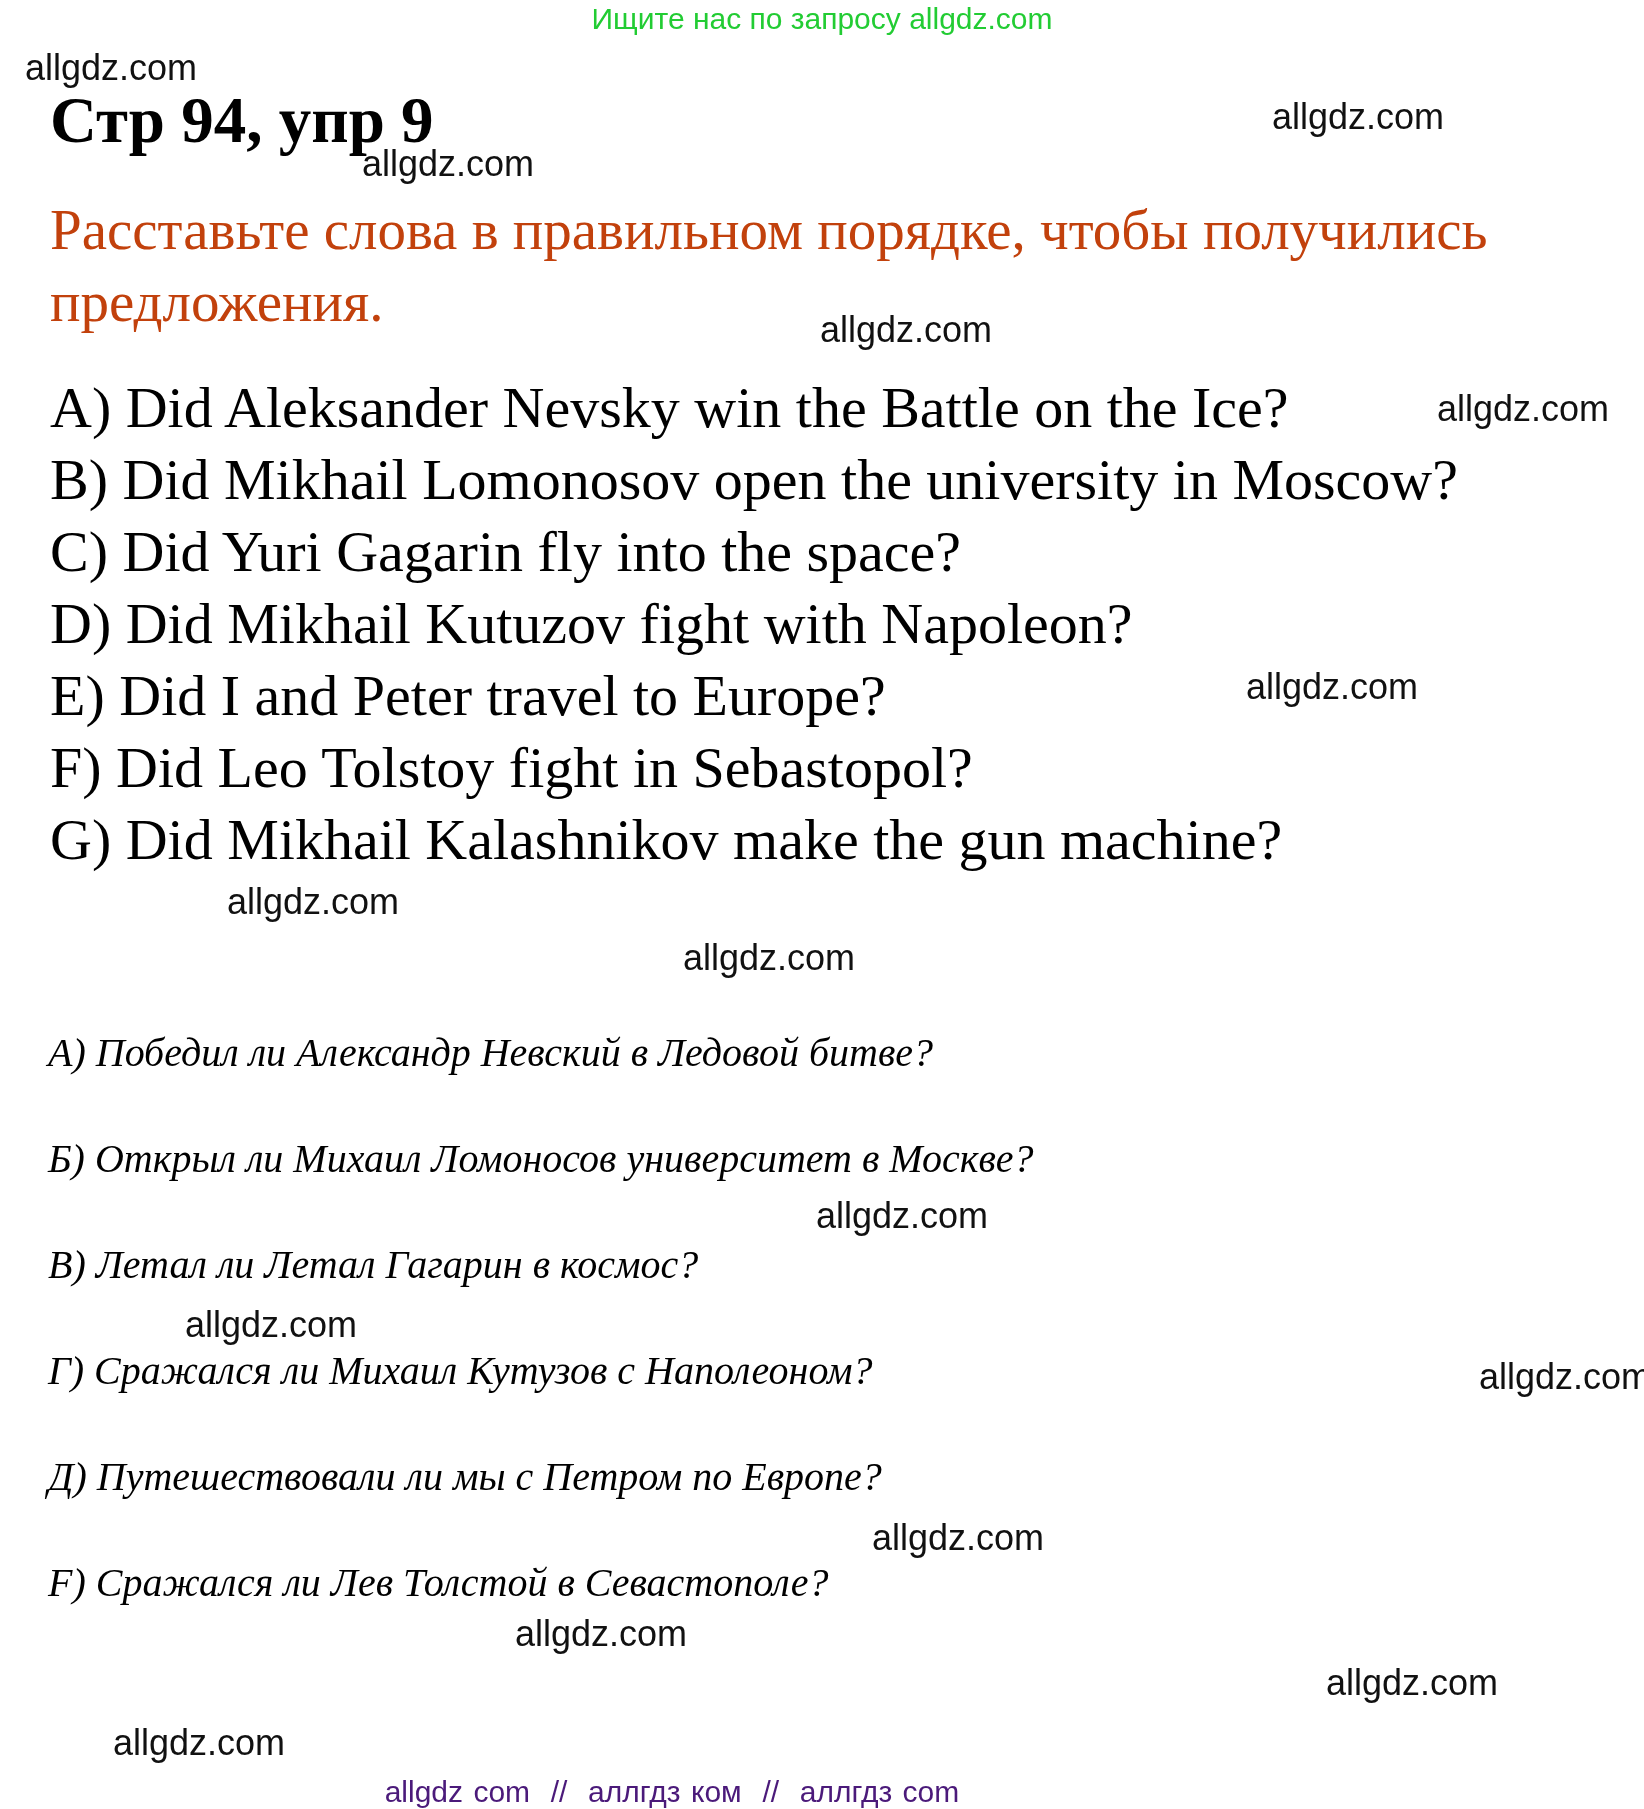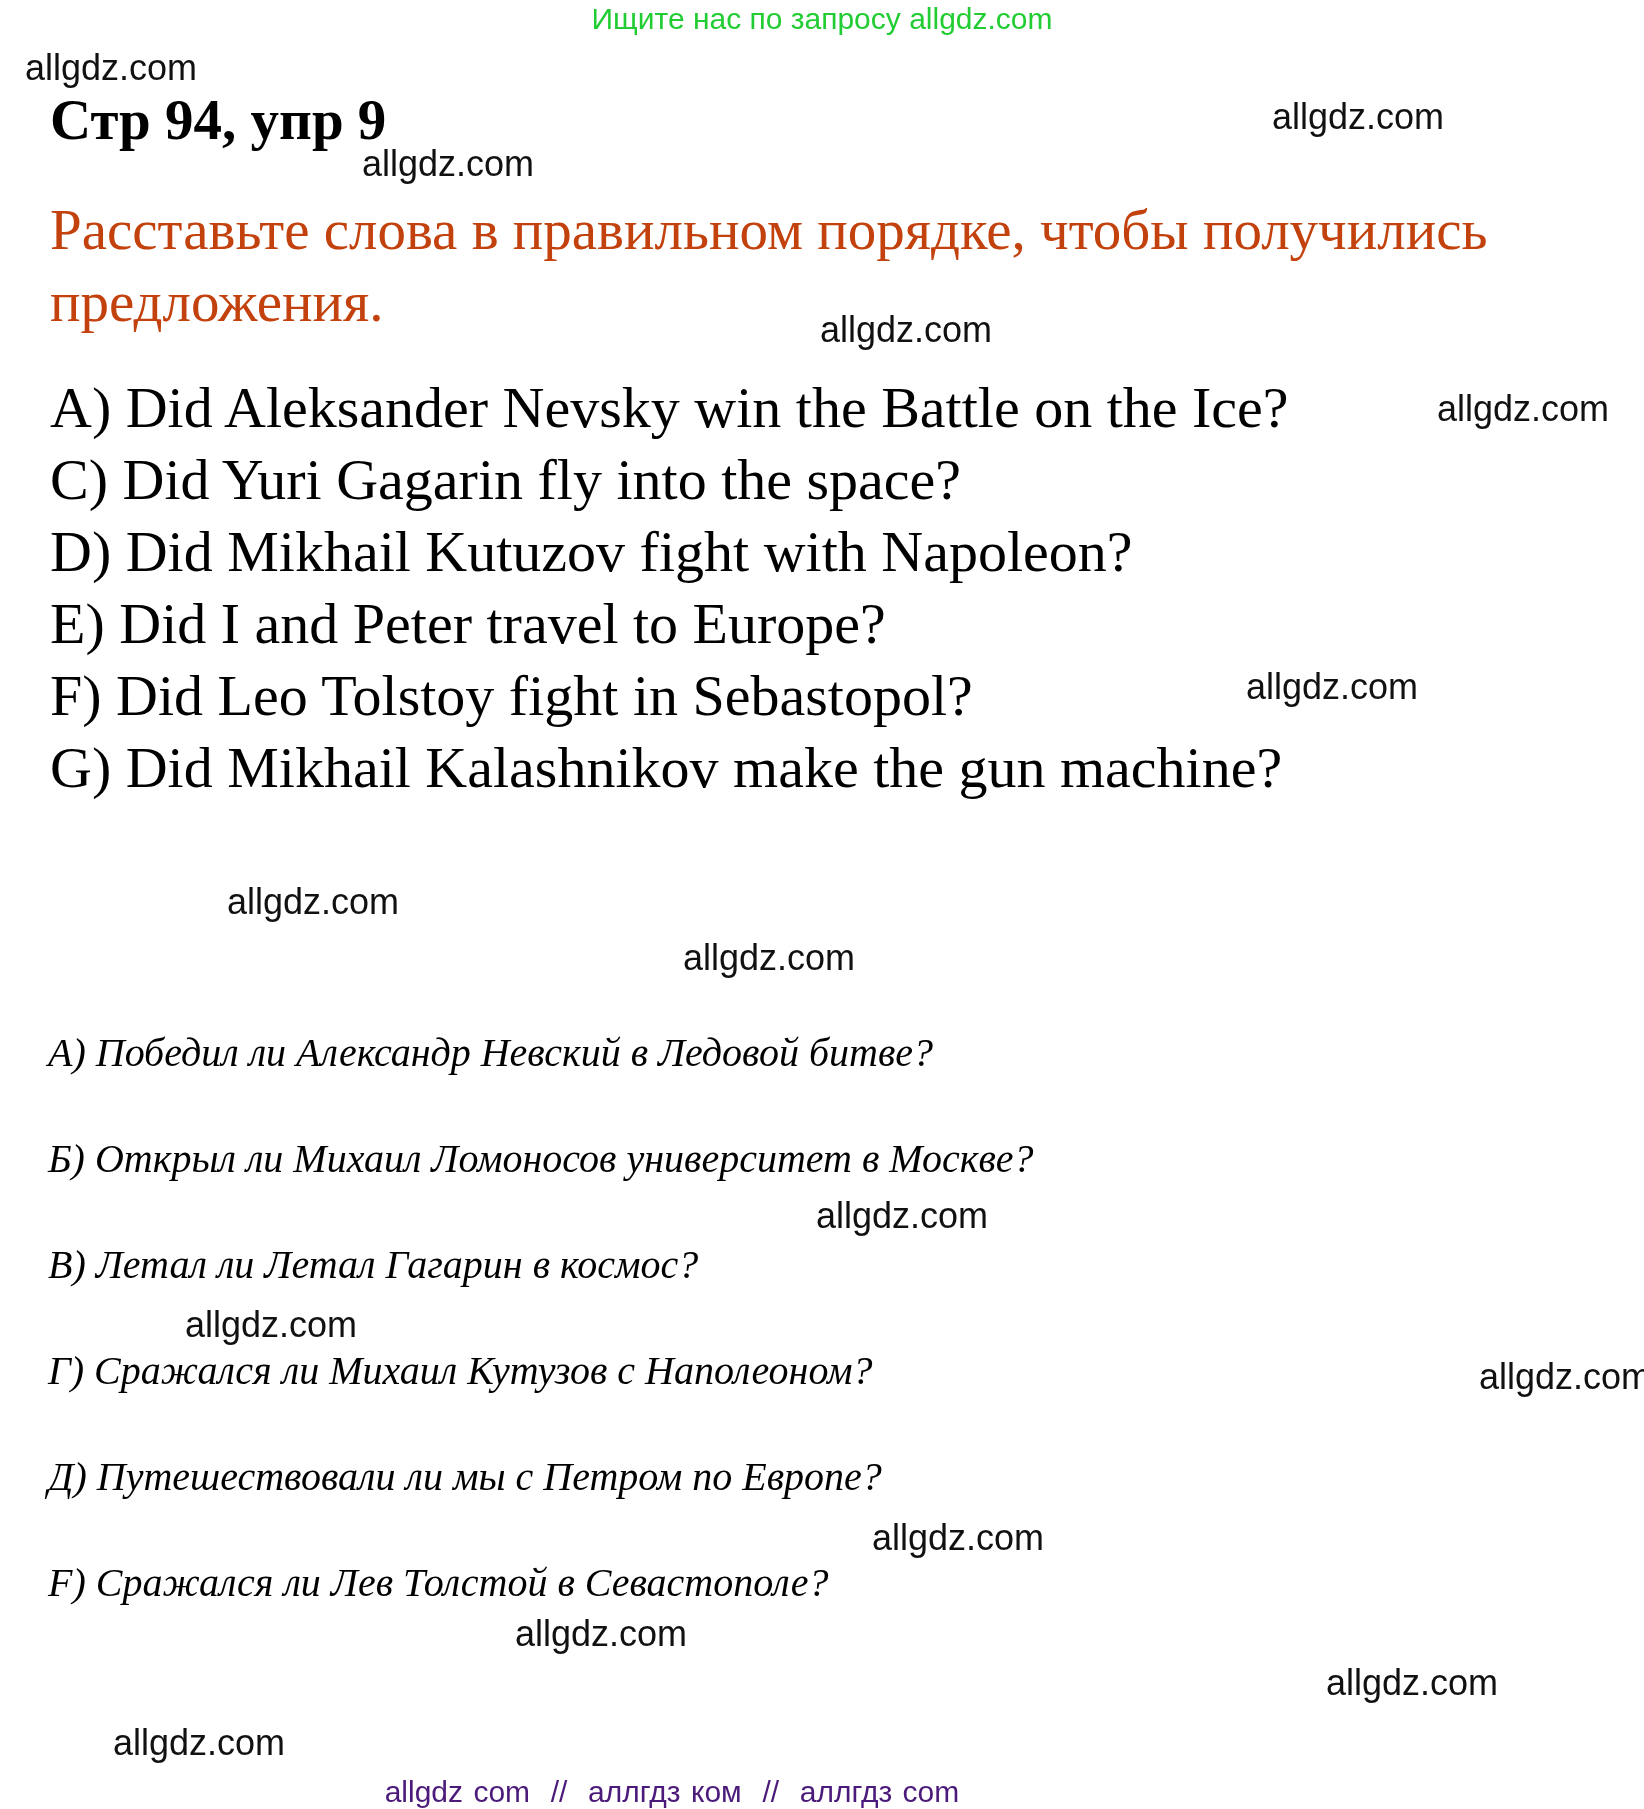--- a/index.html
+++ b/index.html
@@ -16,21 +16,21 @@
       font-size: 30px; line-height: 34px;
     }
     .bottom-banner {
       position: absolute; left: 0; width: 1344px; top: 1775px; text-align: center;
       font-family: "Liberation Sans", "DejaVu Sans", sans-serif;
       font-size: 30px; line-height: 34px; word-spacing: 2px;
     }
     .title {
       position: absolute; left: 50px; top: 84px;
       font-family: "Liberation Serif", "DejaVu Serif", serif;
-      font-weight: bold; font-size: 57px; line-height: 72px; color: #000;
+      font-weight: bold; font-size: 65px; line-height: 72px; color: #000;
       white-space: nowrap;
     }
     .instruction {
       position: absolute; left: 50px; top: 194px; width: 1560px;
       font-family: "Liberation Serif", "DejaVu Serif", serif;
       font-size: 57px; line-height: 72px; color: #c2410c;
     }
     .en-list {
       position: absolute; left: 50px; top: 372px; margin: 0; padding: 0; list-style: none;
       font-family: "Liberation Serif", "DejaVu Serif", serif;
@@ -49,20 +49,21 @@
 <body>
 
 <div class="top-banner" style="color:#22cc33;">Ищите нас по запросу allgdz.com</div>
 
 <div class="title">Стр 94, упр 9</div>
 
 <div class="instruction">Расставьте слова в правильном порядке, чтобы получились предложения.</div>
 
 <ul class="en-list">
   <li>A) Did Aleksander Nevsky win the Battle on the Ice?</li>
+  <li>B) Did Mikhail Lomonosov open the university in Moscow?</li>
   <li>C) Did Yuri Gagarin fly into the space?</li>
   <li>D) Did Mikhail Kutuzov fight with Napoleon?</li>
   <li>E) Did I and Peter travel to Europe?</li>
   <li>F) Did Leo Tolstoy fight in Sebastopol?</li>
   <li>G) Did Mikhail Kalashnikov make the gun machine?</li>
 </ul>
 
 <ul class="ru-list">
   <li>А) Победил ли Александр Невский в Ледовой битве?</li>
   <li>Б) Открыл ли Михаил Ломоносов университет в Москве?</li>

